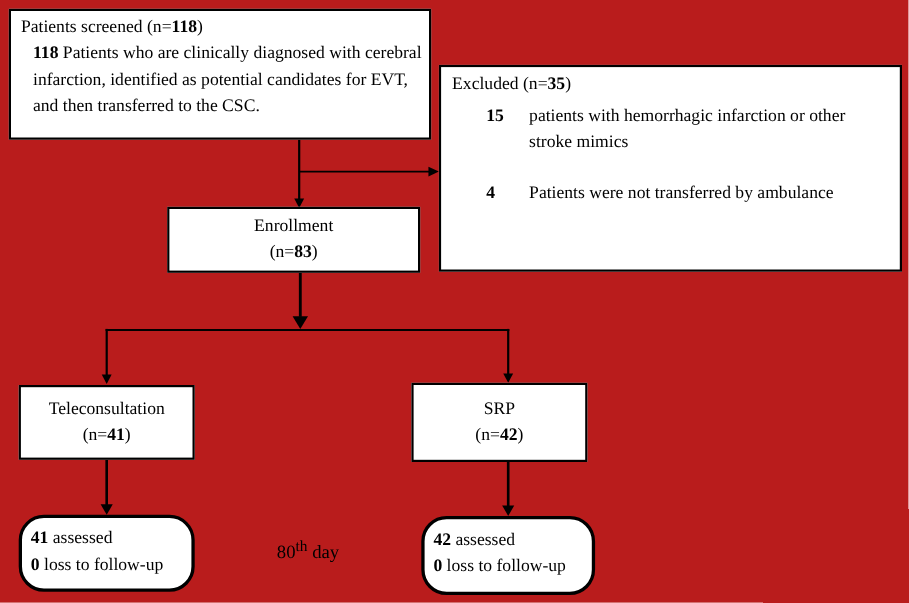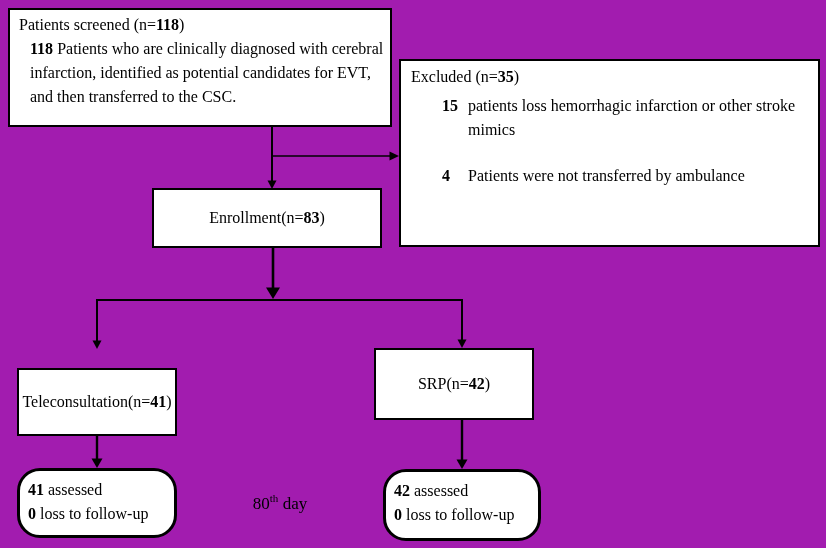--- a/index.html
+++ b/index.html
@@ -4,21 +4,21 @@
 <style>
   html, body {
     margin: 0;
     padding: 0;
     background: #ffffff;
   }
   .canvas {
     position: relative;
     width: 826px;
     height: 548px;
-    background: #a21caf;
+    background: #b91c1c;
     font-family: "Liberation Serif", "DejaVu Serif", serif;
     font-size: 16px;
     line-height: 24px;
     color: #000000;
     overflow: hidden;
   }
   .connectors {
     position: absolute;
     left: 0;
     top: 0;
@@ -47,47 +47,48 @@
     width: 421px;
     height: 188px;
     padding: 4px 8px 20px 10px;
   }
   .ex-items {
     margin: 5px 0 0 31px;
   }
   .ex-item {
     display: flex;
     margin-bottom: 22px;
+    gap: 13px;
   }
   .ex-item:last-child {
     margin-bottom: 0;
   }
   .ex-n {
     flex: none;
     width: 26px;
   }
   .ex-text {
     max-width: 330px;
   }
   .center-box {
     display: flex;
-    flex-direction: row;
+    flex-direction: column;
     align-items: center;
     justify-content: center;
     text-align: center;
   }
   .box-enrollment {
     left: 152px;
     top: 188px;
     width: 230px;
     height: 60px;
   }
   .box-tele {
     left: 17px;
-    top: 368px;
+    top: 350px;
     width: 160px;
     height: 68px;
   }
   .box-srp {
     left: 374px;
     top: 348px;
     width: 160px;
     height: 72px;
   }
   .outcome-box {
@@ -109,21 +110,21 @@
   }
   .day-label {
     position: absolute;
     left: 220px;
     top: 486px;
     width: 120px;
     text-align: center;
     font-size: 17px;
   }
   .day-label sup {
-    font-size: 11px;
+    font-size: 14px;
   }
   b {
     font-weight: bold;
   }
 </style>
 </head>
 <body>
 
 <div class="canvas">
 
@@ -167,21 +168,21 @@
       <b>118</b>
       <span>Patients who are clinically diagnosed with cerebral infarction, identified as potential candidates for EVT, and then transferred to the CSC.</span>
     </div>
   </div>
 
   <div class="box box-excluded">
     <div class="title"><span>Excluded (n=</span><b>35</b><span>)</span></div>
     <div class="ex-items">
       <div class="ex-item">
         <b class="ex-n">15</b>
-        <span class="ex-text">patients loss hemorrhagic infarction or other stroke mimics</span>
+        <span class="ex-text">patients with hemorrhagic infarction or other stroke mimics</span>
       </div>
       <div class="ex-item">
         <b class="ex-n">4</b>
         <span class="ex-text">Patients were not transferred by ambulance</span>
       </div>
     </div>
   </div>
 
   <div class="box center-box box-enrollment">
     <div>Enrollment</div>

